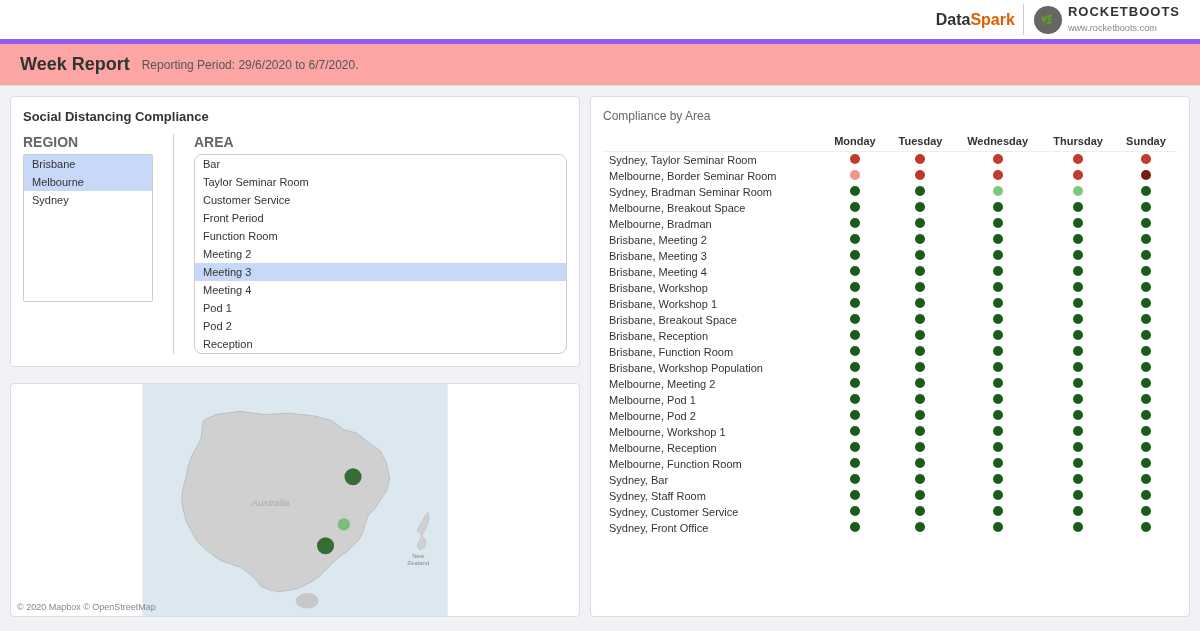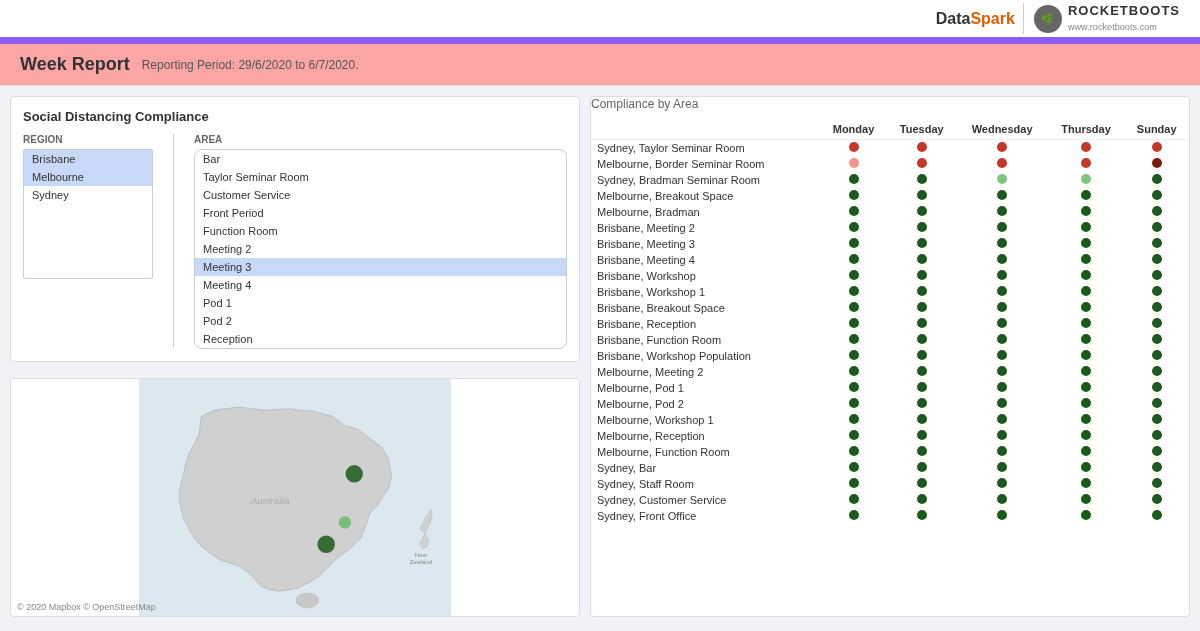--- a/index.html
+++ b/index.html
@@ -1,20 +1,20 @@
 <!DOCTYPE html>
 <html><head>
   <meta charset="utf-8">
   <style>
     * { box-sizing: border-box; margin: 0; padding: 0; }
     body { font-family: Arial, sans-serif; background: #f0f2f5; font-size: 12px; color: #333; }
 
     .header-bar {
       background: white;
-      border-bottom: 7px solid #8b5cf6;
+      border-bottom: 5px solid #8b5cf6;
       padding: 8px 20px;
       display: flex;
       align-items: center;
       justify-content: flex-end;
       height: 44px;
     }
     .brand-area {
       display: flex;
       align-items: center;
       gap: 8px;
@@ -98,36 +98,36 @@
     .filters-section {
       display: flex;
       gap: 16px;
     }
 
     .filter-group {
       flex: 1;
     }
 
     .filter-label {
-      font-size: 10px;
+      font-size: 14px;
       font-weight: bold;
       color: #666;
       text-transform: uppercase;
       margin-bottom: 4px;
     }
 
     .region-list, .area-list {
       border: 1px solid #ccc;
       border-radius: 2px;
       overflow-y: auto;
       background: white;
     }
 
     .region-list {
-      height: 130px;
+      height: 148px;
     }
 
     .area-list {
       height: 200px;
       border-radius: 8px;
     }
 
     .list-item {
       padding: 3px 8px;
       cursor: pointer;
@@ -158,20 +158,21 @@
       left: 6px;
       font-size: 9px;
       color: #888;
     }
 
     .right-panel {
       flex: 1;
       background: white;
       border: 1px solid #ddd;
       border-radius: 4px;
+      padding: 12px;
       overflow-y: auto;
     }
 
     .compliance-title {
       font-size: 12px;
       color: #666;
       margin-bottom: 8px;
     }
 
     .compliance-table {

